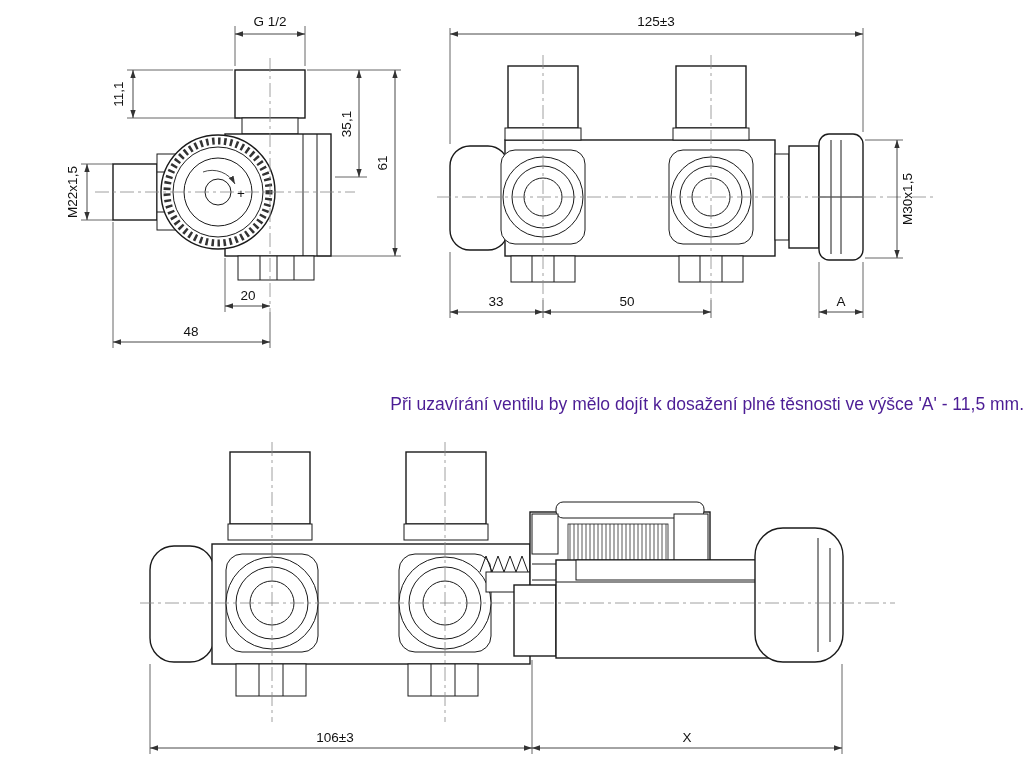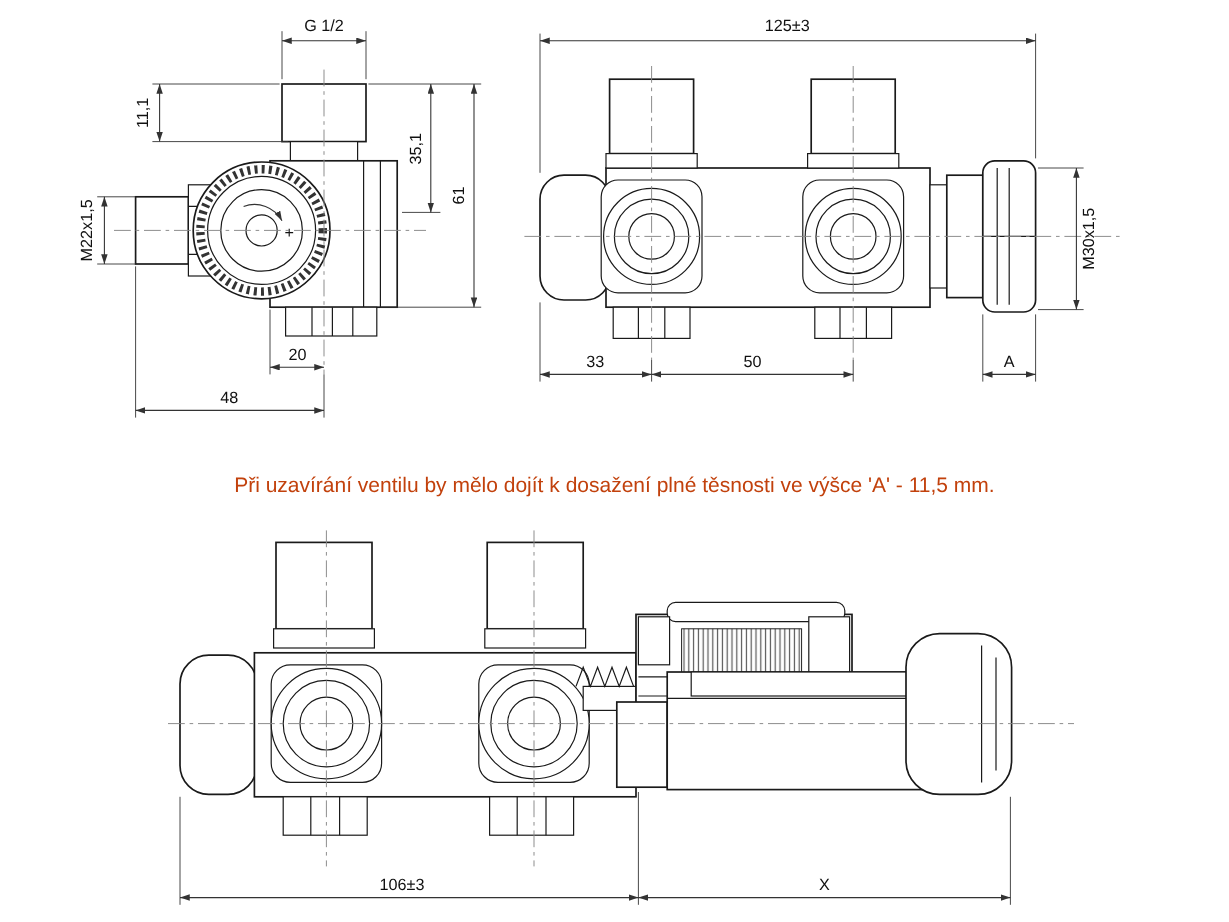--- a/index.html
+++ b/index.html
@@ -1,20 +1,20 @@
 <!DOCTYPE html>
 <html><head>
 <meta charset="utf-8">
 <style>
   html,body{margin:0;padding:0;background:#fff;}
   .sheet{position:relative;width:1024px;height:768px;background:#fff;
          font-family:"Liberation Sans",sans-serif;overflow:hidden;}
   .view{position:absolute;}
-  .annotation{position:absolute;left:0;top:394px;width:100%;text-align:center;
-              font-size:17.5px;color:#c2410c;}
+  .annotation{position:absolute;left:0;top:394px;width:100%;text-align:right;
+              font-size:17.5px;color:#4c1d95;}
   svg{display:block;}
   .part  {fill:#fff;stroke:#1a1a1a;stroke-width:1.4;}
   .part2 {fill:#fff;stroke:#1a1a1a;stroke-width:1;}
   .detail{stroke:#1a1a1a;stroke-width:1;fill:none;}
   .cl    {stroke:#888;stroke-width:.8;stroke-dasharray:14 4 3 4;fill:none;}
   .dim   {stroke:#333;stroke-width:.9;fill:none;}
   .ext   {stroke:#333;stroke-width:.75;fill:none;}
   text{font-family:"Liberation Sans",sans-serif;font-size:13.5px;fill:#111;}
 </style>
 </head>

